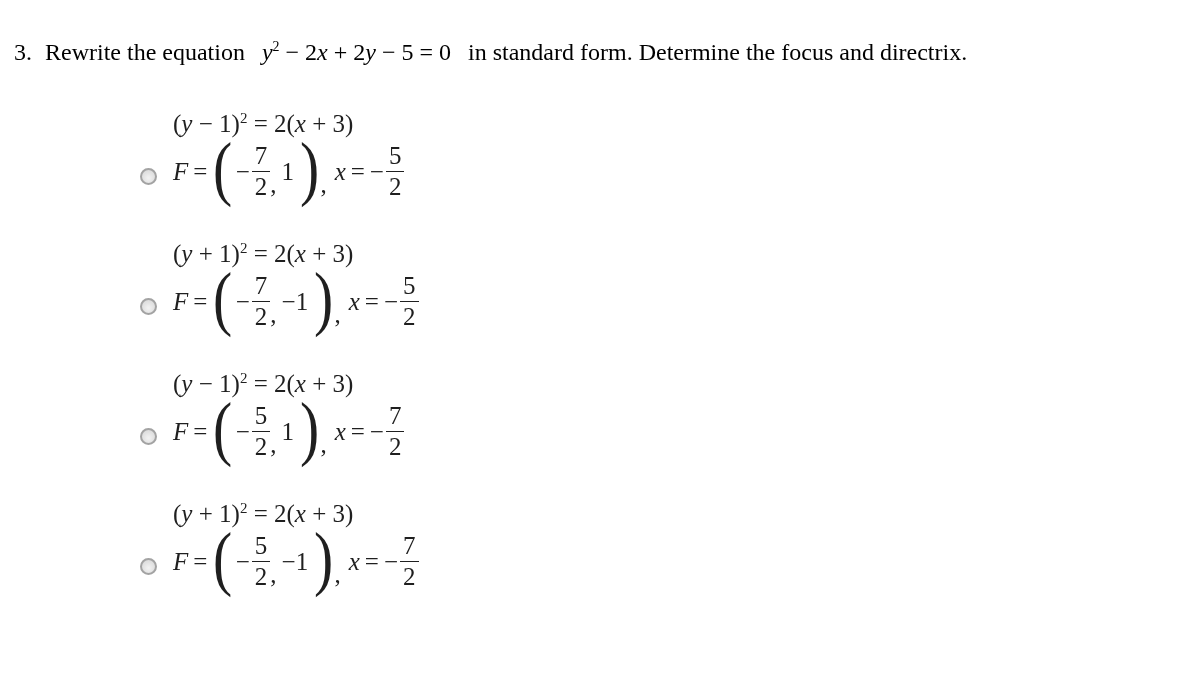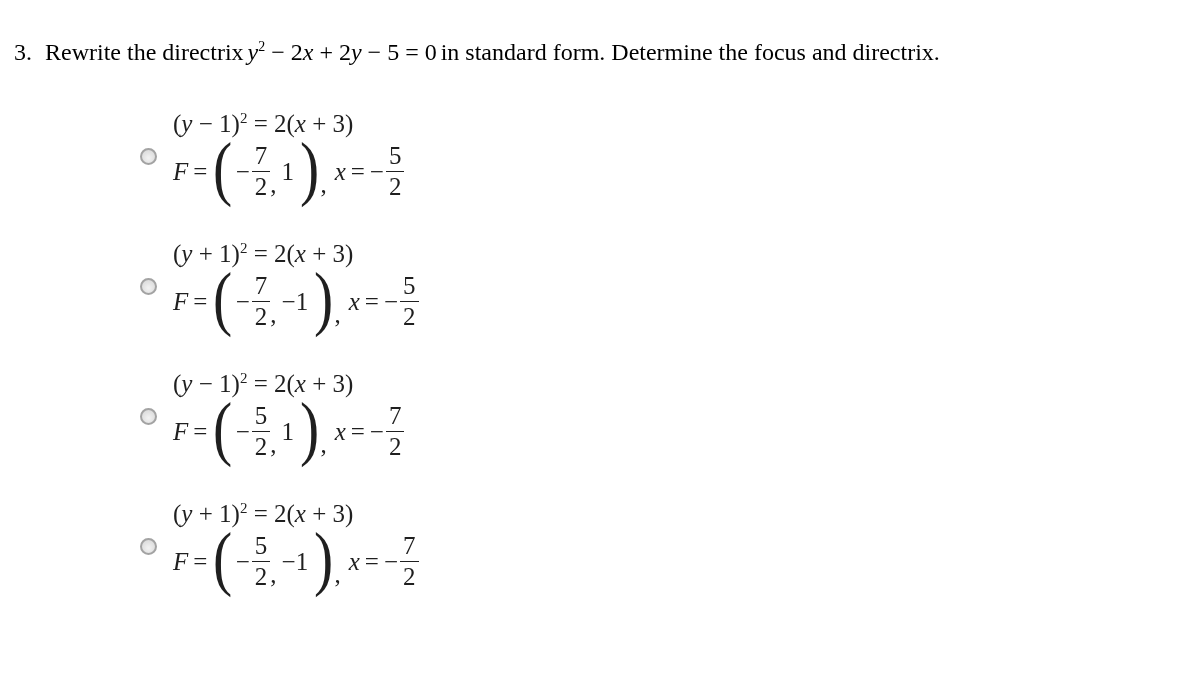--- a/index.html
+++ b/index.html
@@ -6,28 +6,28 @@
   body {
     width: 1200px; height: 677px; background: #ffffff; overflow: hidden;
     font-family: "Liberation Serif", "DejaVu Serif", serif;
     color: #000000;
   }
   .page { padding: 30px 20px 0 14px; }
 
   
   .title-line { font-size: 24px; line-height: 34px; color: #000; white-space: nowrap; }
   .qnum { margin-right: 13px; }
-  .qmath { margin: 0 4px; }
+  .qmath { margin: 0 17px; }
   .it { font-style: italic; }
   sup.exp { font-size: 0.58em; }
   .points { font-size: 24px; line-height: 34px; font-style: italic; margin-top: 2px; }
 
   
   .options { margin-left: 126px; margin-top: 28px; }
-  .option { display: flex; margin-bottom: 22px; }
+  .option { display: flex; margin-bottom: 22px; align-items: center; }
   .radio-col { width: 33px; flex: 0 0 33px; padding-top: 51px; }
   .radio {
     display: block; width: 17px; height: 17px; box-sizing: border-box;
     border-radius: 50%;
     border: 2px solid #a3a3a3;
     background: radial-gradient(circle at 50% 62%, #f3f3f3 0%, #e2e2e2 55%, #d6d6d6 100%);
   }
   .option-math { font-size: 25px; color: #1f1f1f; }
 
   .eq-line { line-height: 42px; height: 42px; white-space: nowrap; }
@@ -44,21 +44,21 @@
   .frac .den { border-top: 1.5px solid #1f1f1f; padding: 1px 3px 0 3px; }
   .frac .num { padding: 0 3px; }
   .cm { position: relative; top: 0.52em; margin-left: -5px; }
   .sp-l { margin-left: 3px; }
 </style>
 </head>
 <body>
 
 <div class="page">
 
-  <div class="title-line"><span class="qnum">3.</span><span>Rewrite the directrix</span><span class="qmath"><span class="it">y</span><sup class="exp">2</sup><span> − 2</span><span class="it">x</span><span> + 2</span><span class="it">y</span><span> − 5 = 0</span></span><span>in standard form. Determine the focus and directrix.</span></div>
+  <div class="title-line"><span class="qnum">3.</span><span>Rewrite the equation</span><span class="qmath"><span class="it">y</span><sup class="exp">2</sup><span> − 2</span><span class="it">x</span><span> + 2</span><span class="it">y</span><span> − 5 = 0</span></span><span>in standard form. Determine the focus and directrix.</span></div>
 
 
   <div class="options">
 
     <div class="option">
       <div class="radio-col">
         <span class="radio"></span>
       </div>
       <div class="option-math">
         <div class="eq-line"><span>(</span><span class="it">y</span><span> − 1</span><span>)</span><sup class="exp">2</sup><span> = 2(</span><span class="it">x</span><span> + 3)</span></div>

